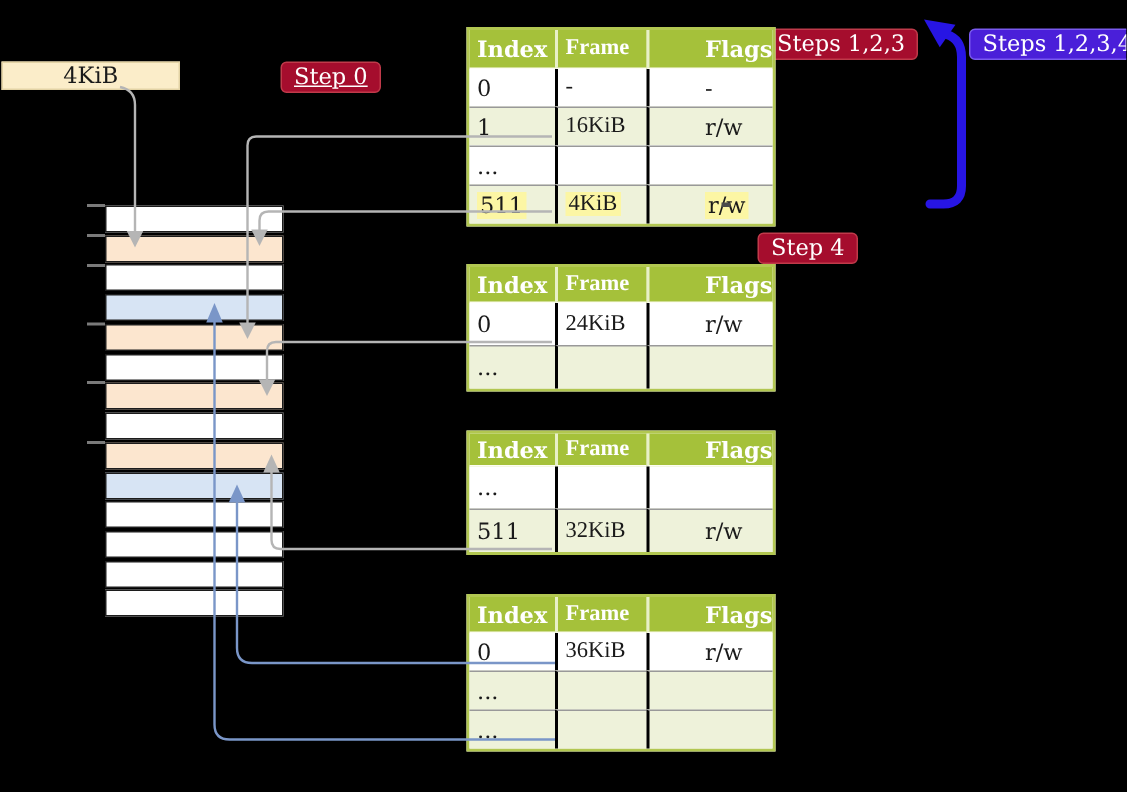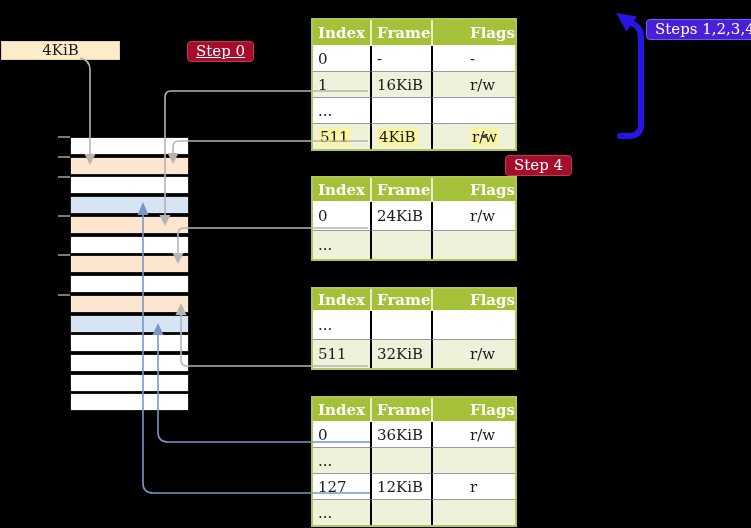--- a/index.html
+++ b/index.html
@@ -34,41 +34,42 @@
   }
   .ptable th{
     background:#a5c13a;color:#fff;font-weight:bold;text-align:left;
     padding:0 0 0 5px;font-size:15px;border-bottom:1px solid #fdfdf2;
   }
   .ptable td{
     color:#1a1a1a;text-align:left;padding:0 0 0 5px;font-size:15px;background:#fff;
   }
   .ptable tr.tint td{background:#eef2da;}
   .ptable th:nth-child(1),.ptable td:nth-child(1){width:52px;margin-top:20px;}
-  .ptable th:nth-child(2),.ptable td:nth-child(2){width:54px;}
+  .ptable th:nth-child(2),.ptable td:nth-child(2){width:54px;font-family:Liberation Serif, serif;}
   .ptable th:nth-child(3),.ptable td:nth-child(3){width:44px;padding-left:37px;}
   .ptable th+th{border-left:2px solid #e8f0c8;}
   .ptable td+td{border-left:2px solid #000;}
   .ptable tbody tr+tr td{border-top:1px solid #999;}
   .t0{top:18px;}  .t0 th{height:25px;} .t0 td{height:25px;}
   .t1{top:176px;} .t1 th{height:23px;} .t1 td{height:28px;}
   .t2{top:287px;} .t2 th{height:21px;} .t2 td{height:28px;}
   .t3{top:396px;} .t3 th{height:23px;} .t3 td{height:25px;}
   .hl{background:#fcf6a4;padding:0 2px;}
   
   svg.overlay{position:absolute;left:0;top:0;z-index:10;pointer-events:none;}
 </style>
 </head>
 <body>
 
 <div class="canvas">
 
   <div class="frame-label">4KiB</div>
 
   <div class="badge red badge-step0">Step 0</div>
+  <div class="badge red badge-steps123">Steps 1,2,3</div>
   <div class="badge blue badge-steps1234">Steps 1,2,3,4</div>
   <div class="badge red badge-step4">Step 4</div>
 
   <div class="memcol">
       <div class="mframe" style="top: 0px; background: rgb(255, 255, 255);"></div>
       <div class="mframe" style="top: 20px; background: rgb(252, 230, 207);"></div>
       <div class="mframe" style="top: 39px; background: rgb(255, 255, 255);"></div>
       <div class="mframe" style="top: 59px; background: rgb(215, 228, 244);"></div>
       <div class="mframe" style="top: 79px; background: rgb(252, 230, 207);"></div>
       <div class="mframe" style="top: 99px; background: rgb(255, 255, 255);"></div>
@@ -167,25 +168,20 @@
         <tr>
           <td>0</td>
           <td>36KiB</td>
           <td>r/w</td>
         </tr>
         <tr class="tint">
           <td>...</td>
           <td></td>
           <td></td>
         </tr>
-        <tr>
-          <td>127</td>
-          <td>12KiB</td>
-          <td>r</td>
-        </tr>
         <tr class="tint">
           <td>...</td>
           <td></td>
           <td></td>
         </tr>
       </tbody>
     </table>
 
   <svg class="overlay" width="751" height="528" viewBox="0 0 751 528">
 

